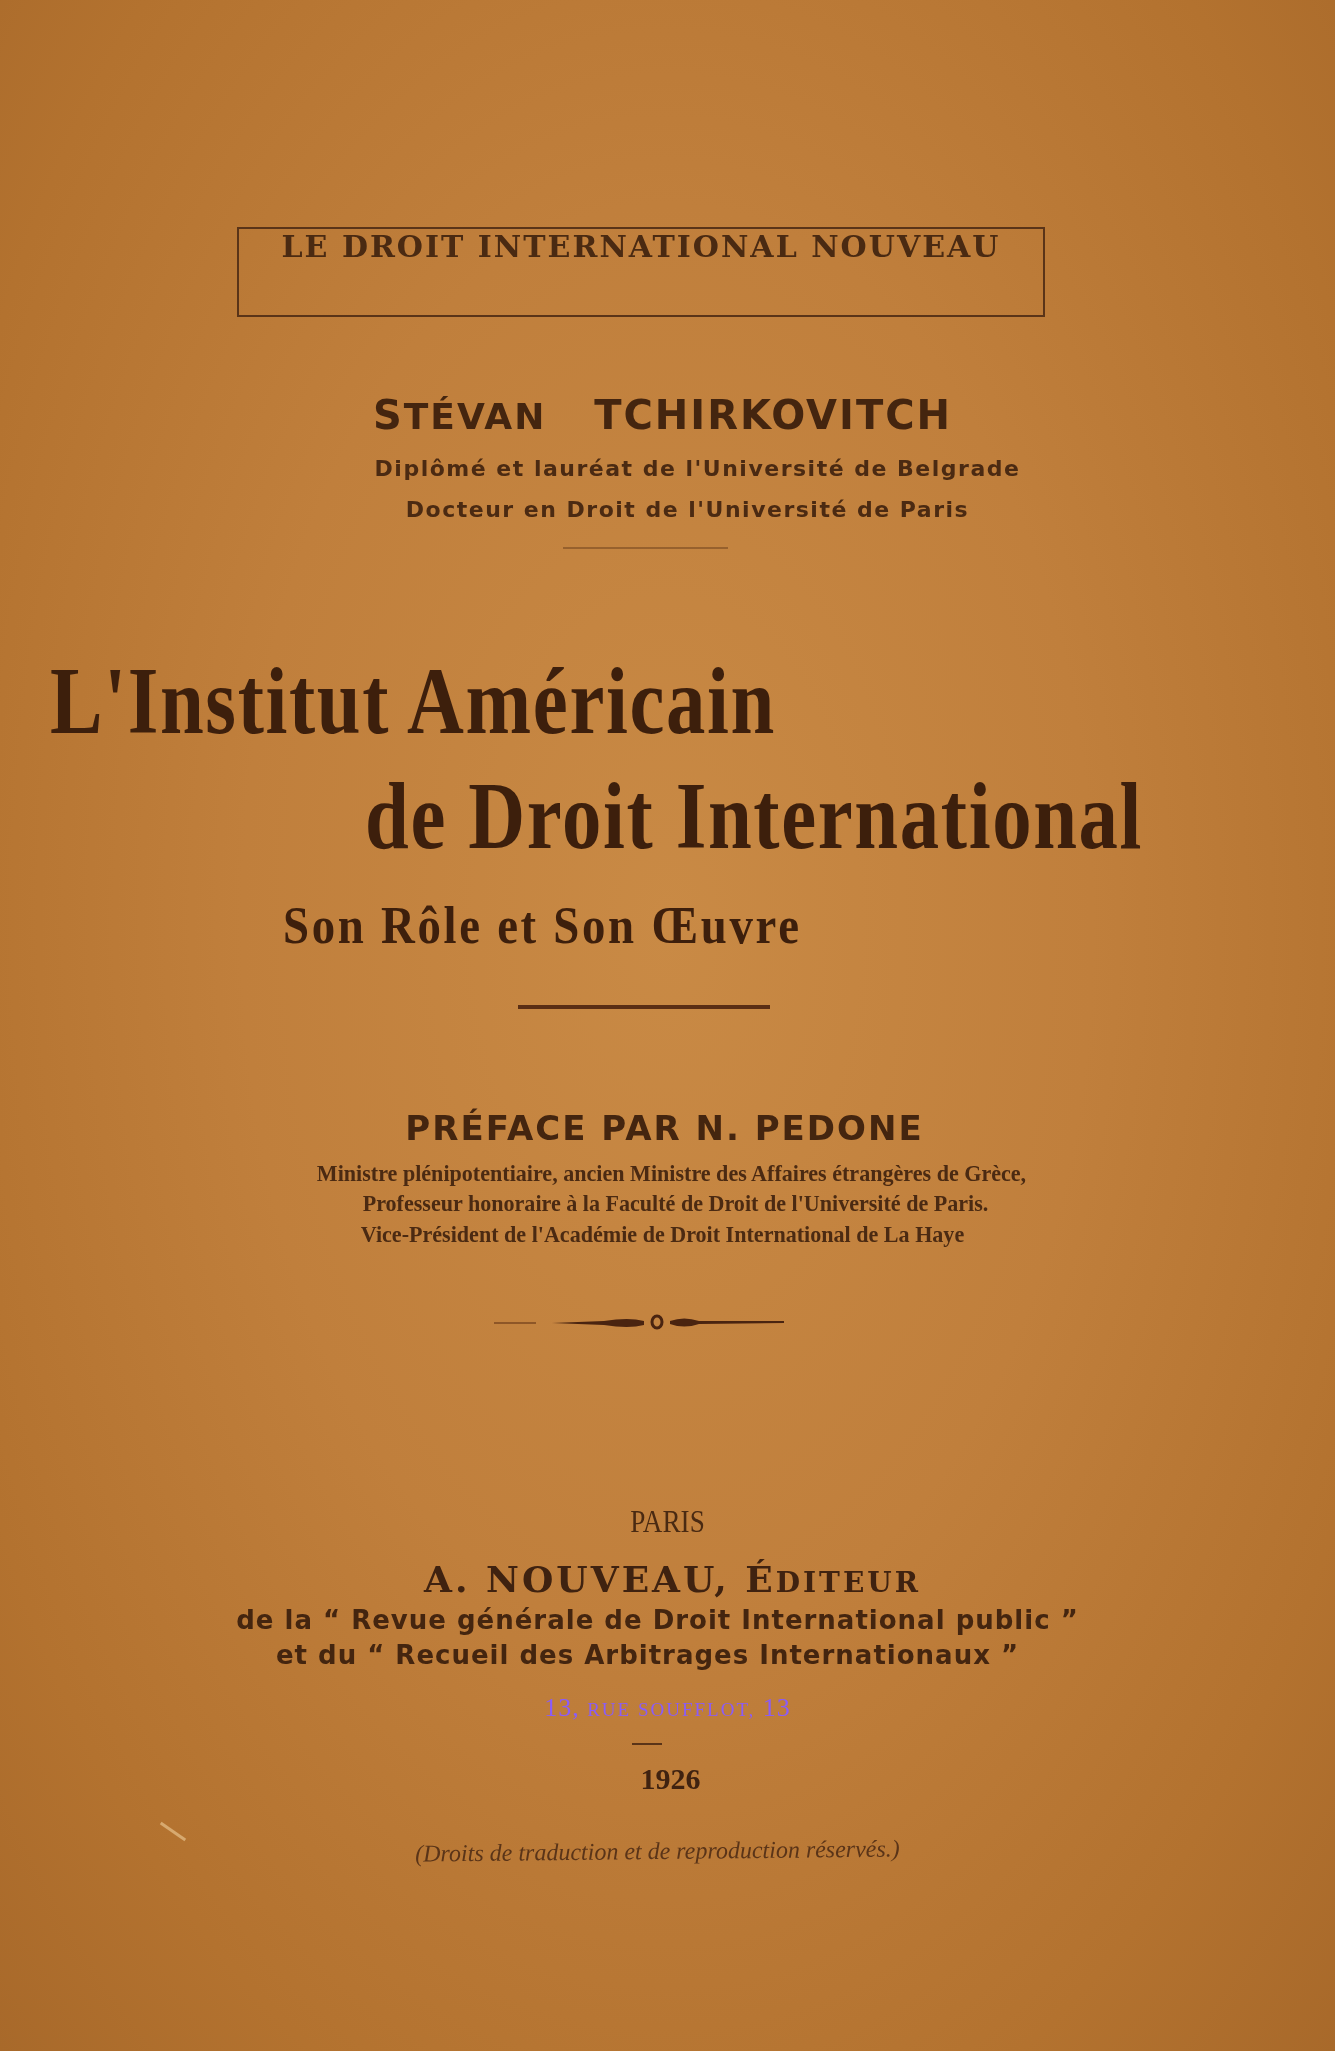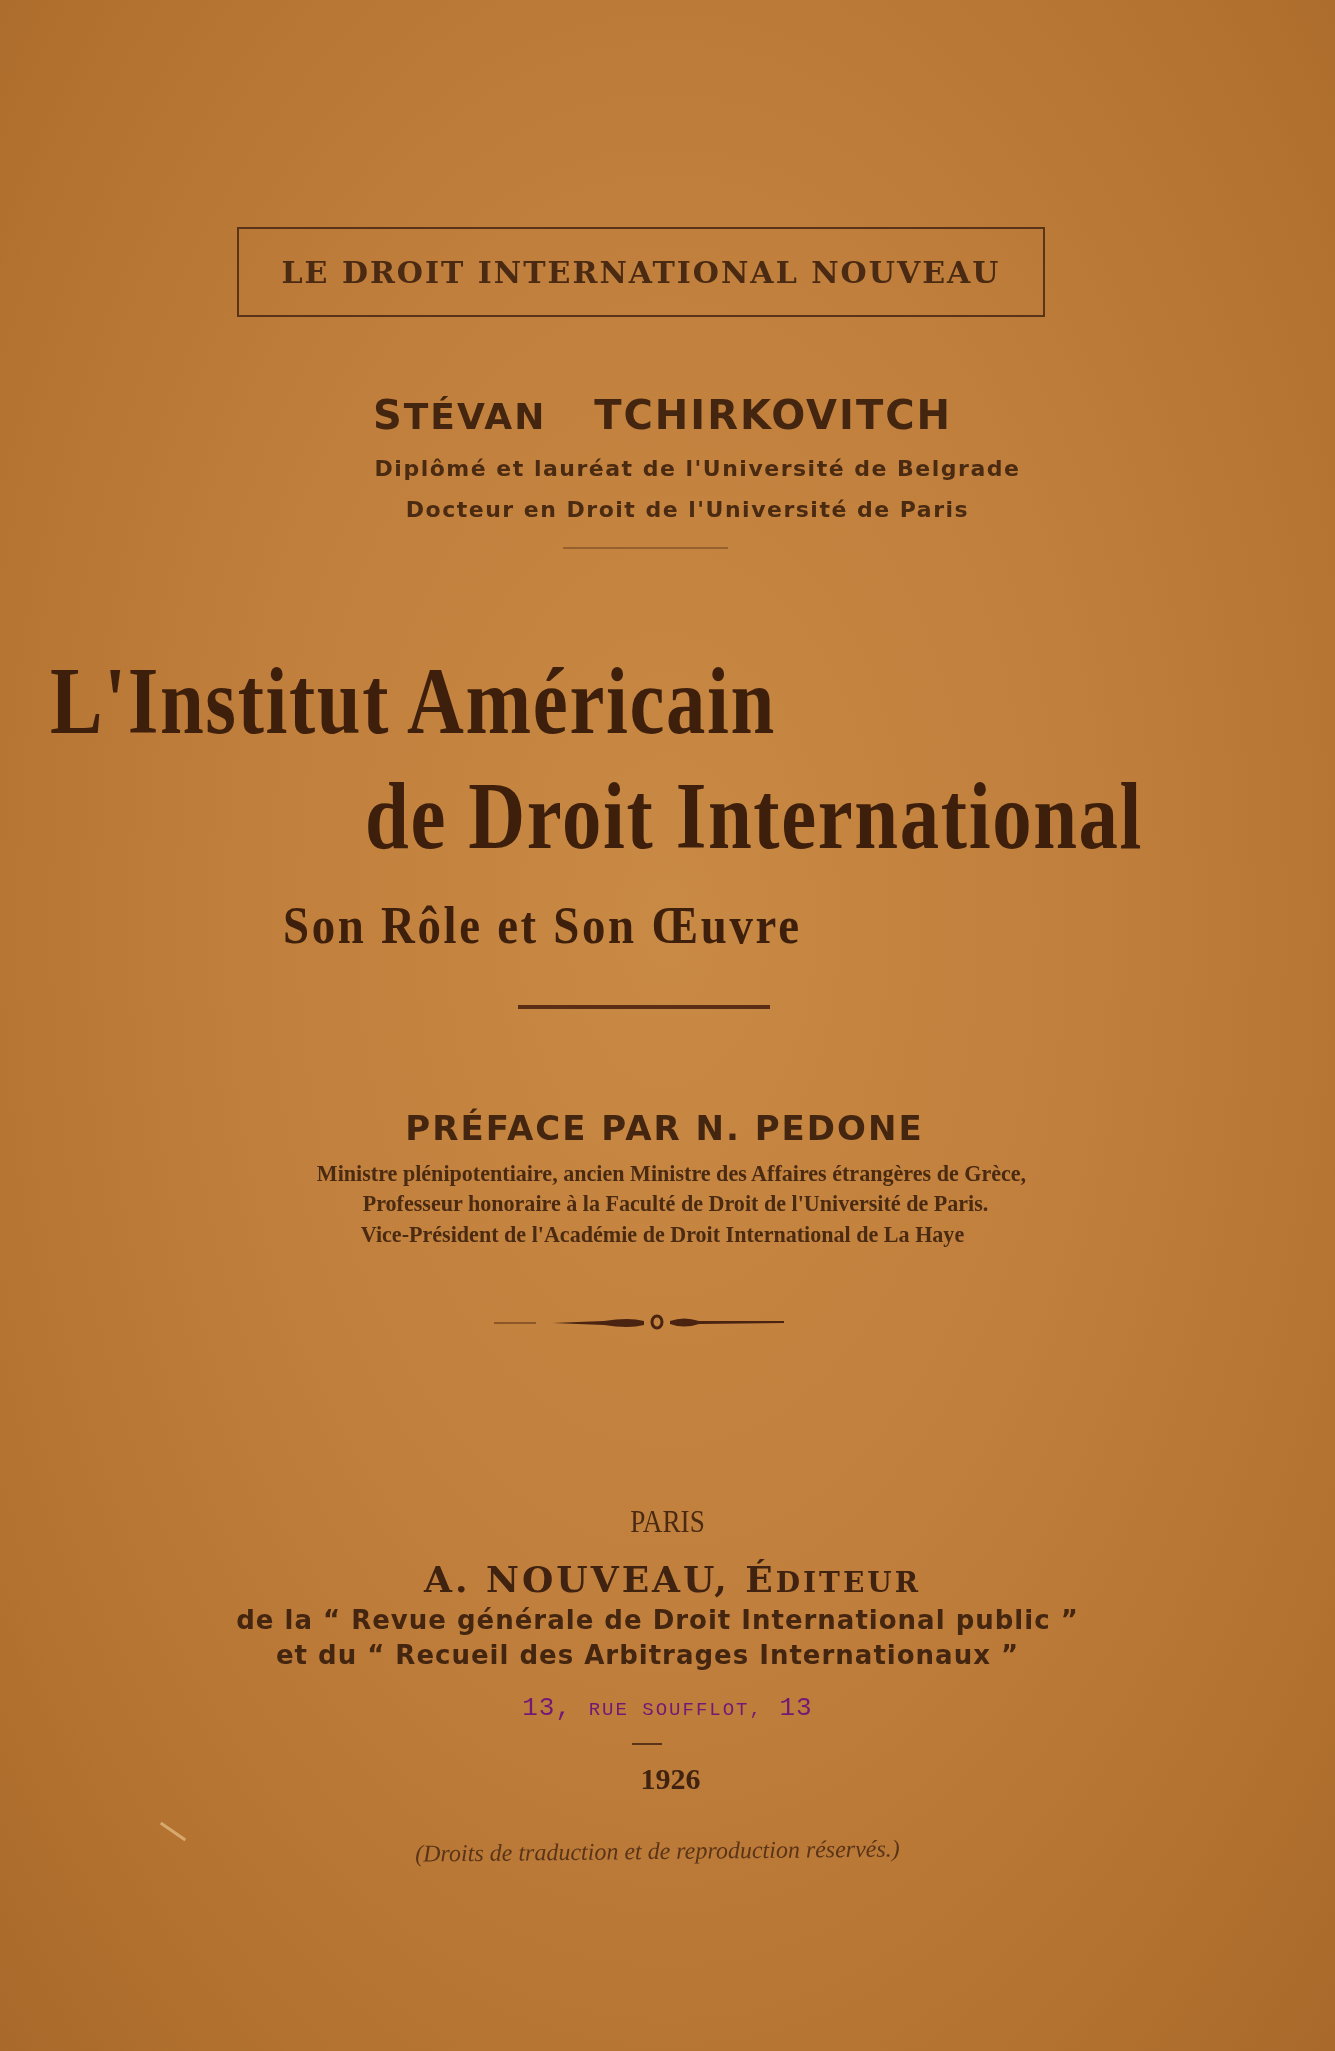--- a/index.html
+++ b/index.html
@@ -9,21 +9,21 @@
       color: #3f2210;
       position: relative;
       font-family: "DejaVu Serif", serif;
     }
     .page { position: absolute; inset: 0; }
     .abs { position: absolute; left: 0; width: 1335px; text-align: center; white-space: nowrap; }
 
     .series-box {
       position: absolute; left: 237px; top: 227px; width: 808px; height: 90px;
       border: 2px solid #5a3418; box-sizing: border-box;
-      display: flex; align-items: center; justify-content: center;
+      display: flex; align-items: flex-start; justify-content: center;
     }
     .series-text {
       font-family: "DejaVu Serif", serif; font-weight: bold; font-size: 30px;
       letter-spacing: 2px; color: #4a2a12;
     }
 
     .author {
       top: 392px; font-family: "DejaVu Sans", sans-serif; font-weight: bold;
       font-size: 40px; letter-spacing: 2px; color: #44250f; left: -5px;
     }
@@ -77,22 +77,22 @@
       font-size: 36px; letter-spacing: 3px; color: #3f2210; left: 5px;
     }
     .publisher .sc { font-size: 28px; }
     .rev {
       font-family: "DejaVu Sans", sans-serif; font-weight: bold; font-size: 26px;
       letter-spacing: 1px; color: #44250f;
     }
     .rev1 { top: 1605px; left: -10px; }
     .rev2 { top: 1640px; left: -20px; }
     .address {
-      top: 1693px; font-family: Liberation Mono, monospace; font-size: 26px;
-      letter-spacing: 1px; color: #701a75; left: 0;
+      top: 1693px; font-family: Liberation Serif, serif; font-size: 26px;
+      letter-spacing: 1px; color: #8b5cf6; left: 0;
     }
     .address .sc { font-size: 19px; letter-spacing: 2px; }
     .rule-tiny { position: absolute; left: 632px; top: 1743px; width: 30px; height: 2px; background: #5a3418; }
     .year {
       top: 1762px; font-family: "Liberation Serif", serif; font-weight: bold;
       font-size: 30px; color: #3f2210; left: 3px;
     }
     .rights {
       top: 1838px; font-family: "Liberation Serif", serif; font-style: italic;
       font-size: 24px; color: #5a3418; left: -10px; transform: rotate(-0.6deg);

